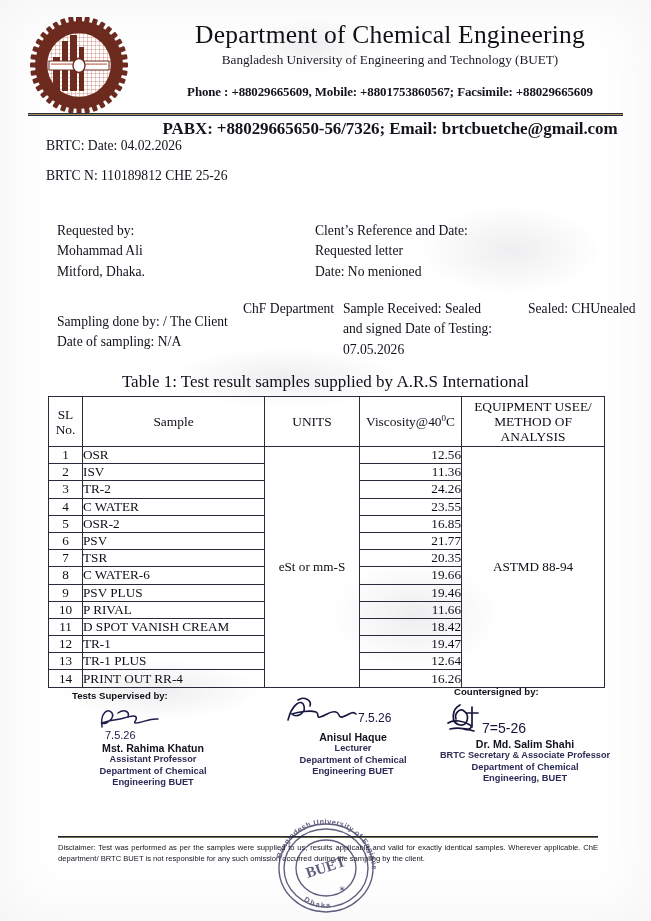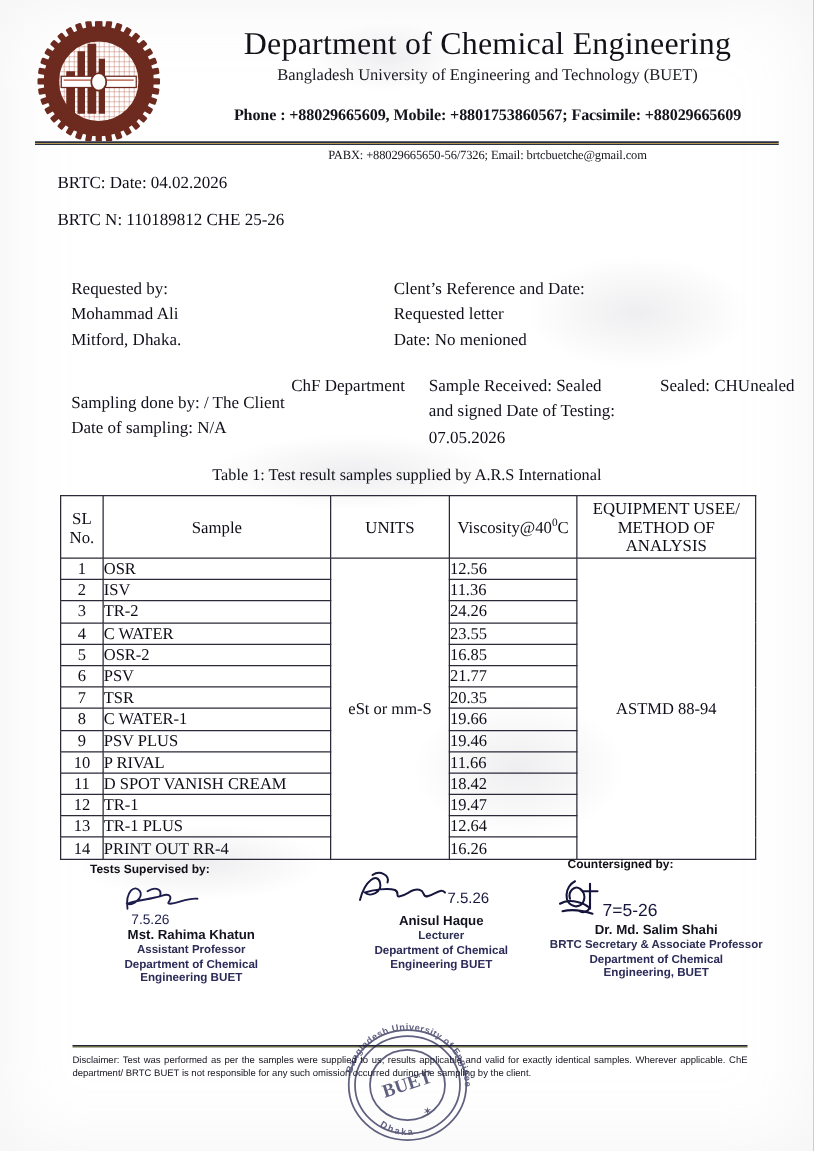--- a/index.html
+++ b/index.html
@@ -60,22 +60,22 @@
     color: #1a1a22;
   }
   #phone-line {
     font-size: 12.9px;
     font-weight: bold;
     margin-top: 17px;
     letter-spacing: -0.1px;
     color: #14141c;
   }
   #pabx-line {
-    font-size: 10px;
-    font-weight: normal;
+    font-size: 17px;
+    font-weight: bold;
     margin-top: 19px;
     letter-spacing: -0.1px;
     color: #14141c;
   }
   #head-rule {
     position: absolute;
     left: 28px;
     top: 113px;
     width: 595px;
     height: 3px;
@@ -92,31 +92,31 @@
     white-space: pre-line;
     color: #10101a;
   }
   #brtc-date   { left: 46px; top: 136px; }
   #brtc-no     { left: 46px; top: 166px; }
 
   #req-block   { left: 57px; top: 221px; }
   #client-block{ left: 315px; top: 221px; }
 
   #sampling-block { left: 57px; top: 312px; }
-  #chf-dept       { left: 233px; top: 299px; }
+  #chf-dept       { left: 243px; top: 299px; }
   #received-block { left: 343px; top: 299px; }
   #sealed-block   { left: 528px; top: 299px; text-align: right; }
 
   
   #table-caption {
     position: absolute;
     left: 0; top: 372px;
     width: 651px;
     text-align: center;
-    font-size: 13px;
+    font-size: 17px;
     color: #10101a;
   }
   #tbl-wrap {
     position: absolute;
     left: 48px;
     top: 396px;
     width: 556px;
   }
   table.report {
     border-collapse: collapse;
@@ -137,21 +137,21 @@
     font-size: 13.4px;
   }
   .c-sl    { width: 34px; }
   .c-sample{ width: 182px; }
   .c-units { width: 95px; }
   .c-visc  { width: 102px; }
   .c-equip { width: 143px; }
 
   td.sl    { text-align: center; height: 16.2px; }
   td.sample{ text-align: left; padding-left: 6px; margin-top: 28px; }
-  td.visc  { text-align: left; }
+  td.visc  { text-align: right; }
   td.units-merged, td.equip-merged {
     text-align: center;
     vertical-align: middle;
   }
   .hdr-sl { line-height: 1.05; }
   sup.deg { font-size: 9px; vertical-align: super; }
 
   
   .sigblock {
     position: absolute;
@@ -415,21 +415,21 @@
             <td class="sample">PSV</td>
             <td class="visc">21.77</td>
           </tr>
           <tr>
             <td class="sl">7</td>
             <td class="sample">TSR</td>
             <td class="visc">20.35</td>
           </tr>
           <tr>
             <td class="sl">8</td>
-            <td class="sample">C WATER-1</td>
+            <td class="sample">C WATER-6</td>
             <td class="visc">19.66</td>
           </tr>
           <tr>
             <td class="sl">9</td>
             <td class="sample">PSV PLUS</td>
             <td class="visc">19.46</td>
           </tr>
           <tr>
             <td class="sl">10</td>
             <td class="sample">P RIVAL</td>

